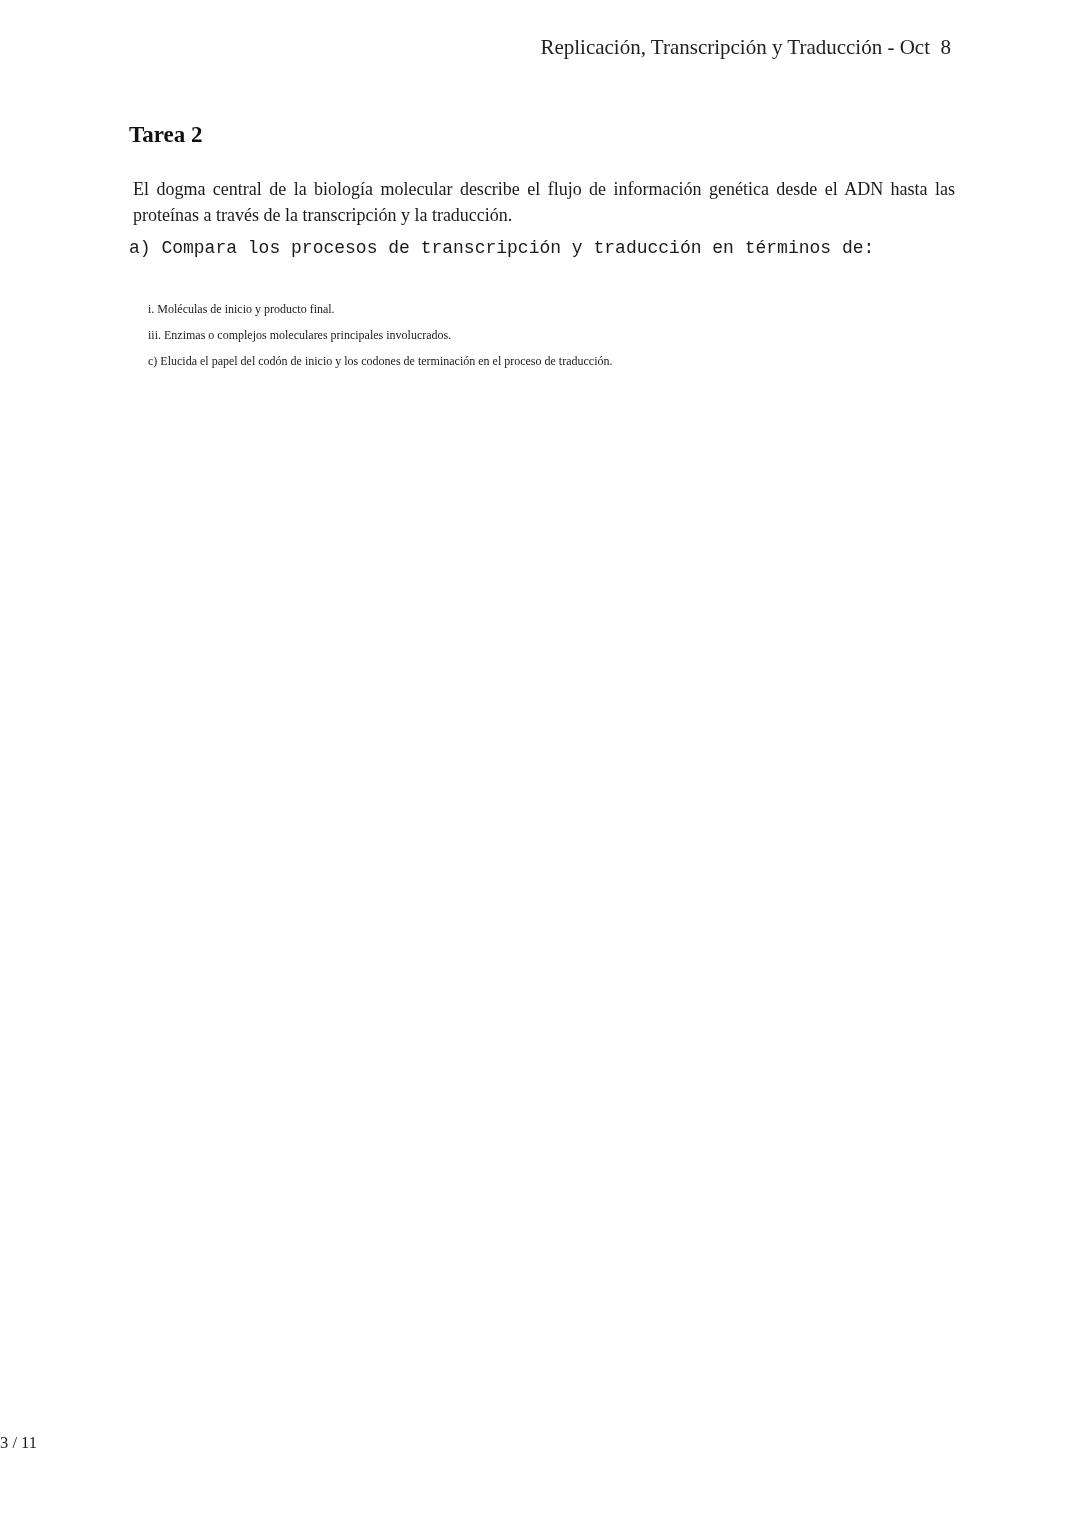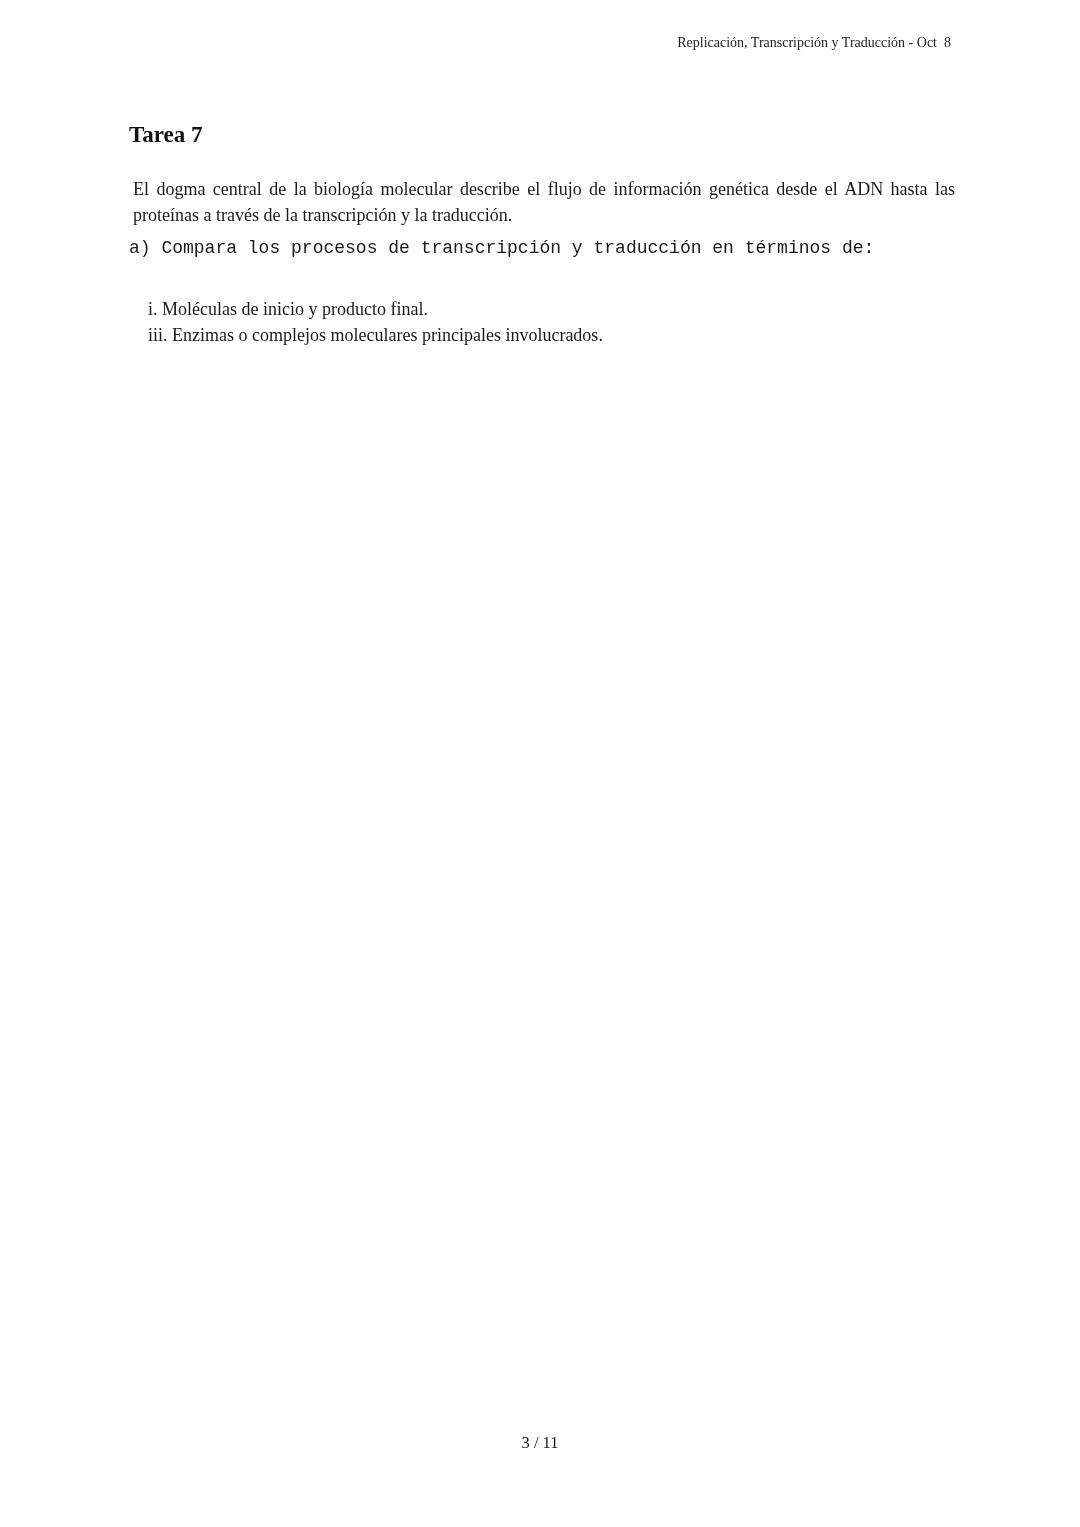--- a/index.html
+++ b/index.html
@@ -1,35 +1,36 @@
 <!DOCTYPE html>
 <html><head>
   <meta charset="utf-8">
   <style>
     html, body { margin: 0; padding: 0; background: #ffffff; }
     body { width: 1080px; height: 1527px; position: relative; overflow: hidden;
            font-family: "Liberation Serif", "DejaVu Serif", serif; color: #1a1a1a; }
-    .header { position: absolute; top: 35px; right: 129px; font-size: 14px; color: #222; white-space: pre; }
+    .header { position: absolute; top: 35px; right: 129px; font-size: 21px; color: #222; white-space: pre; }
     .title { position: absolute; top: 122px; left: 129px; font-size: 23px; font-weight: bold; margin: 0; color: #111; }
     .intro { position: absolute; top: 172px; left: 129px; width: 822px; font-size: 18px; line-height: 26px; margin: 4px; text-align: justify; }
     .qa { position: absolute; top: 235px; left: 129px; font-size: 18px; line-height: 26px; margin: 0; font-family: Liberation Mono, monospace; }
-    .list { position: absolute; top: 296px; left: 148px; width: 782px; font-size: 18px; line-height: 26px; }
+    .list { position: absolute; top: 296px; left: 148px; width: 782px; font-size: 12px; line-height: 26px; }
     .list div { margin: 0; }
     .justify { text-align: justify; text-align-last: left; }
-    .page-num { position: absolute; top: 1433px; left: 0; width: 1080px; text-align: center; font-size: 16.5px; }
+    .page-num { position: absolute; top: 1433px; left: 0; width: 1080px; text-align: left; font-size: 16.5px; }
   </style>
 </head>
 <body>
 
 <div class="header">Replicación, Transcripción y Traducción - Oct  8</div>
 
-<h2 class="title">Tarea 7</h2>
+<h2 class="title">Tarea 2</h2>
 
 <p class="intro">El dogma central de la biología molecular describe el flujo de información genética desde el ADN hasta las proteínas a través de la transcripción y la traducción.</p>
 
 <p class="qa">a) Compara los procesos de transcripción y traducción en términos de:</p>
 
 <div class="list">
   <div>i. Moléculas de inicio y producto final.</div>
   <div>iii. Enzimas o complejos moleculares principales involucrados.</div>
+  <div>c) Elucida el papel del codón de inicio y los codones de terminación en el proceso de traducción.</div>
 </div>
 
 <div class="page-num">3 / 11</div>
 
 </body></html>

